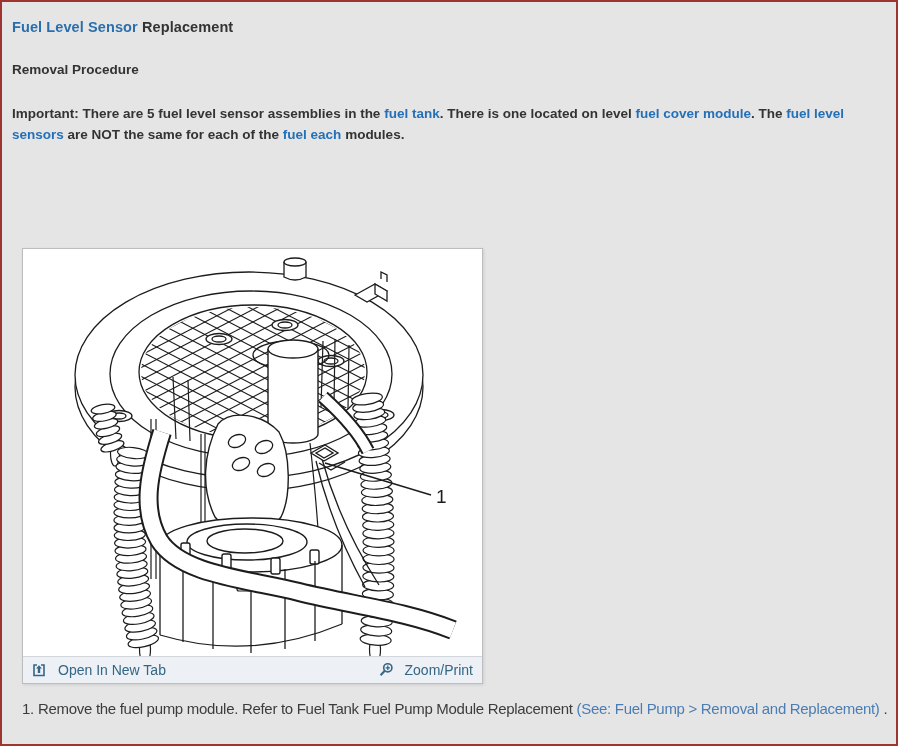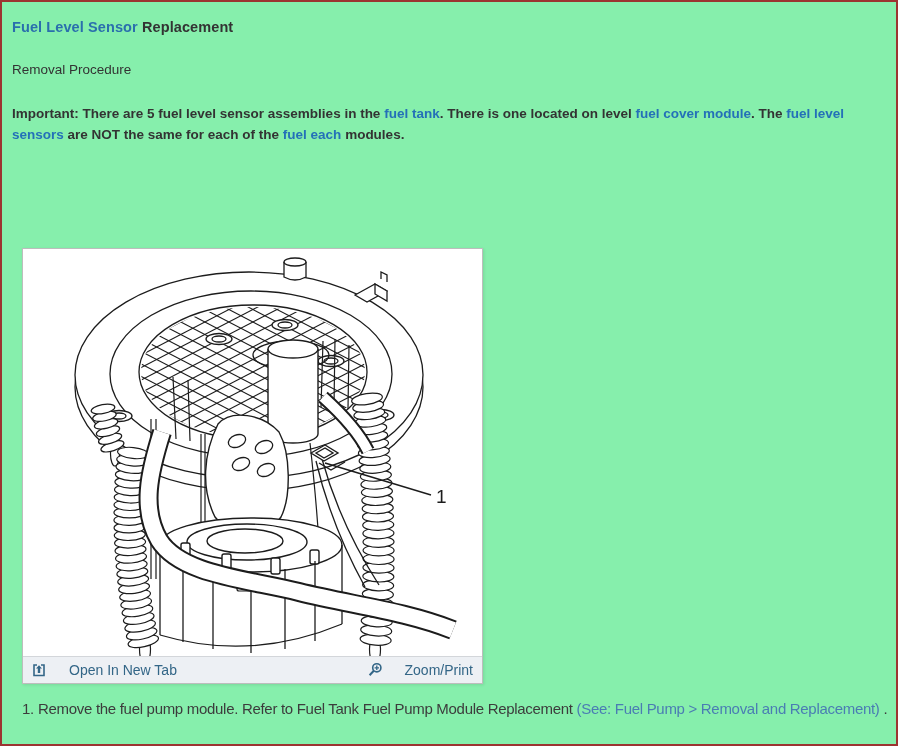--- a/index.html
+++ b/index.html
@@ -1,34 +1,34 @@
 <!DOCTYPE html>
 <html><head>
 <meta charset="utf-8">
 <style>
   * { box-sizing: border-box; margin: 0; padding: 0; }
   html,body { background:#fff; }
   body { font-family: "Liberation Sans", sans-serif; }
   .page {
     position: relative;
     width: 898px; height: 746px;
-    background: #86efac;
+    background: #e5e5e5;
     border: 2px solid #9c3431;
     overflow: hidden;
   }
   .content { padding: 0 8px 0 10px; }
   h1.title {
     margin-top: 17px;
     font-size: 14.5px; font-weight: bold; color: #333;
     letter-spacing: 0.1px;
   }
   h1.title a { color: #2a6fad; text-decoration: none; }
   h2.subhead {
     margin-top: 27px;
-    font-size: 13.5px; font-weight: normal; color: #333;
+    font-size: 13.5px; font-weight: bold; color: #333;
   }
   p.important {
     margin-top: 26px;
     font-size: 13.5px; font-weight: bold; color: #333;
     line-height: 21px;
     padding-right: 4px;
   }
   p.important a { color: #2470b8; text-decoration: none; }
   figure.viewer {
     margin: 103px 0 0 10px;
@@ -39,21 +39,21 @@
   }
   .drawing { width: 459px; height: 407px; display: block; background: #fff; }
   .figure-toolbar {
     height: 27px;
     background: #edf0f4;
     border-top: 1px solid #d3d6da;
     display: flex; justify-content: space-between; align-items: center;
     padding: 0 9px 0 8px;
   }
   .figure-toolbar a {
-    display: inline-flex; align-items: center; gap: 22px;
+    display: inline-flex; align-items: center; gap: 11px;
     color: #336687; text-decoration: none;
     font-size: 14px;
   }
   .figure-toolbar svg { display: block; }
   ol.steps {
     list-style: none;
     margin: 15px 0 0 4px;
     font-size: 15px; color: #3c3c3c;
     letter-spacing: -0.3px;
     line-height: 20px;

